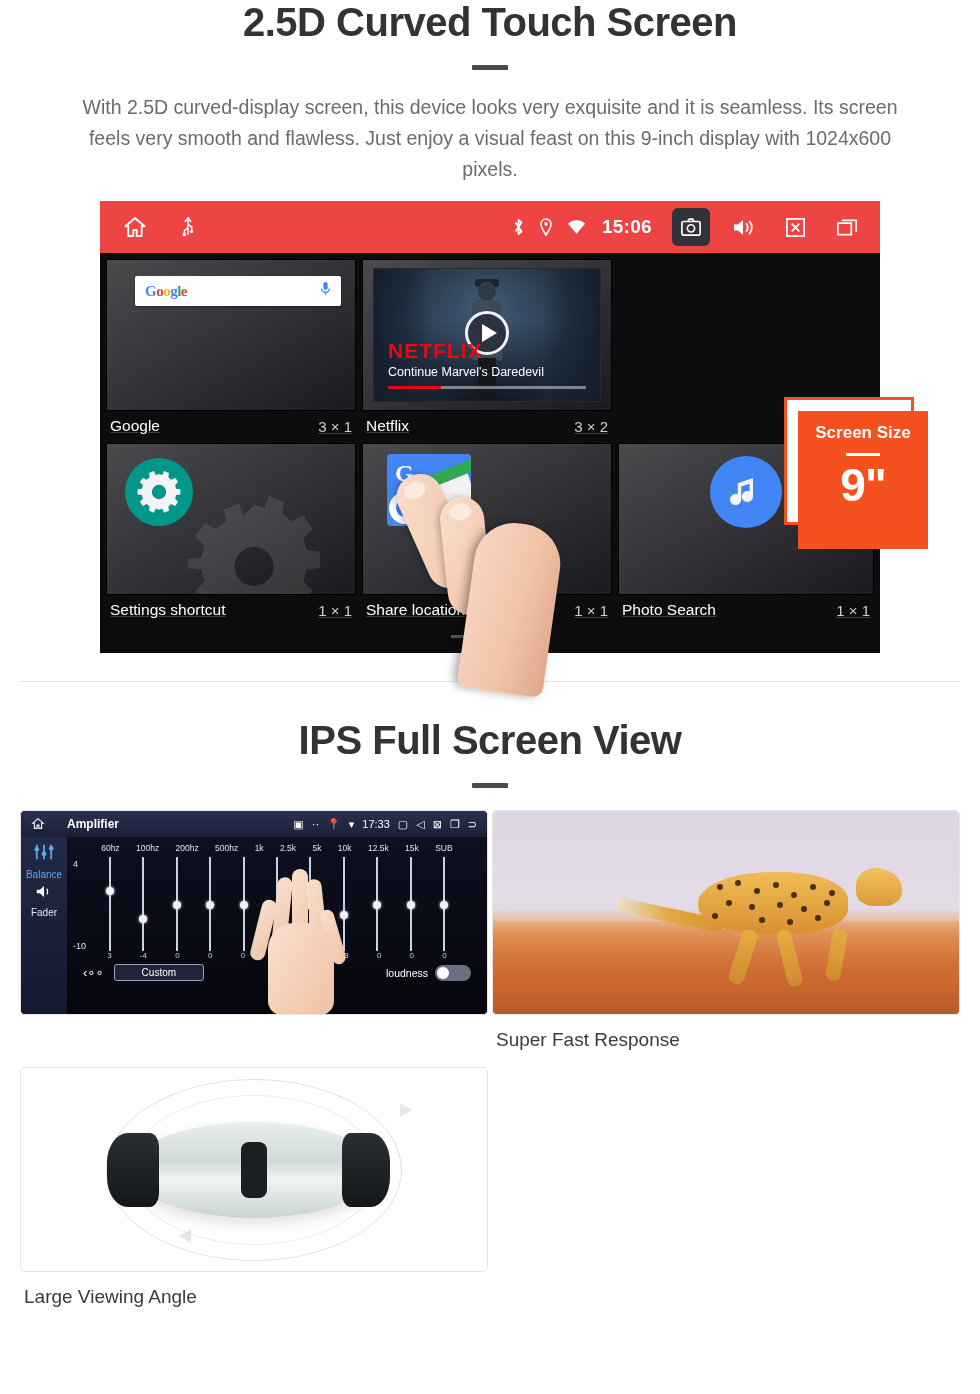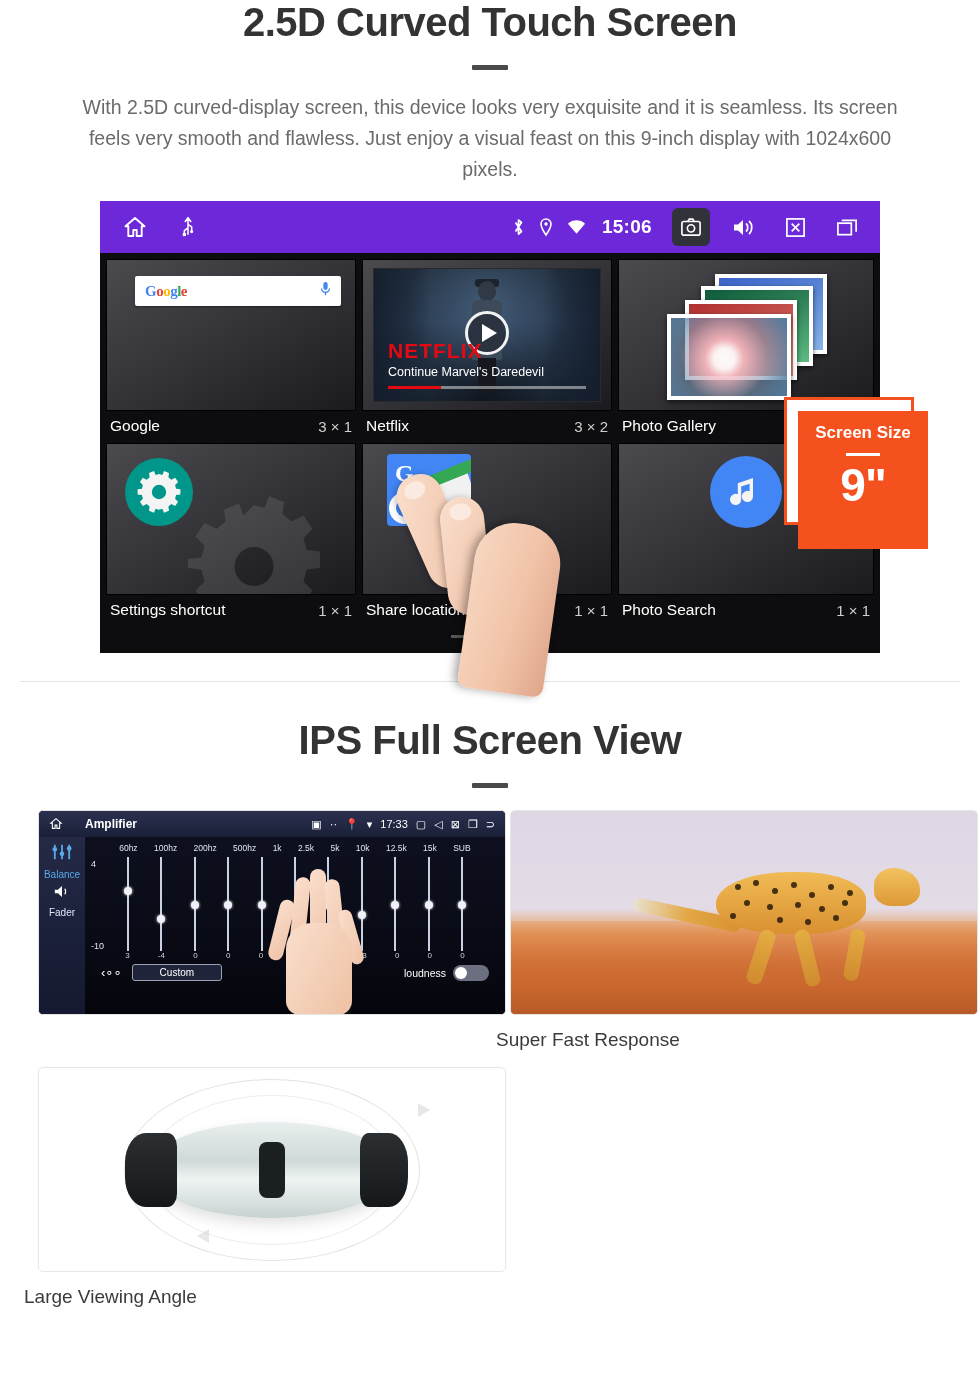--- a/index.html
+++ b/index.html
@@ -37,37 +37,37 @@
 
   
   .device-wrap { position: relative; width: 980px; height: 480px; margin-top: 16px; }
   .device {
     position: absolute; left: 100px; top: 0;
     width: 780px; height: 452px;
     background: #0d0d0f;
     overflow: hidden;
   }
   .statusbar {
-    height: 52px; background: #6d28d9;
+    height: 52px; background: #ef4444;
     display: flex; align-items: center;
     padding: 0 14px 0 22px;
     color: #ffffff;
   }
   .sb-left { display: flex; align-items: center; gap: 32px; }
   .sb-spacer { flex: 1; }
   .sb-right { display: flex; align-items: center; gap: 14px; }
   .sb-icon { display: flex; align-items: center; justify-content: center; }
   .sb-time { font-size: 19px; font-weight: bold; letter-spacing: .3px; margin: 0 6px 0 2px; }
   .sb-btn { width: 38px; height: 38px; display:flex; align-items:center; justify-content:center; border-radius: 6px; }
   .sb-btn.active { background: #32323a; }
 
   
   .grid { padding: 6px 6px 0 6px; }
   .grid-row { display: flex; gap: 6px; margin-bottom: 4px; }
-  .cell { position: relative; }
+  .cell { position: relative; text-decoration: underline; }
   .cell.w3 { width: 250px; }
   .cell.w2 { width: 256px; }
   .tile {
     height: 152px;
     background: linear-gradient(150deg,#4b4b4e 0%, #35353a 45%, #1b1b1f 100%);
     border: 1px solid #000;
     position: relative; overflow: hidden;
   }
   .cell-label {
     display: flex; justify-content: space-between; align-items: center;
@@ -215,21 +215,21 @@
 
   
   .section-two { padding-top: 36px; }
   .feature-grid {
     width: 940px; margin: 22px auto 0 auto;
     display: grid; grid-template-columns: 468px 468px; gap: 4px 4px;
   }
   .feature-cell { width: 468px; }
   .feature-img {
     width: 468px; height: 205px; border-radius: 5px; overflow: hidden;
-    position: relative; border: 1px solid #e6e6e6; margin-left: 18px;
+    position: relative; border: 1px solid #e6e6e6;
   }
   .feature-caption { font-size: 19px; color: #3b3b3b; padding: 14px 4px 12px 4px; }
 
   
   .img-sun {
     background:
       radial-gradient(circle at 72% 4%, #ffffff 0%, #ffffff 14%, #e8f5fd 26%, #bfe0f7 46%, #8ecbf2 70%, #5fb4ec 100%);
   }
   .sun-rays { position:absolute; inset:0; opacity:.55;
     background: repeating-conic-gradient(from 200deg at 72% 4%, rgba(255,255,255,.95) 0deg 2deg, rgba(255,255,255,0) 2deg 7deg);
@@ -445,34 +445,20 @@
                     <i></i>
                   </div>
               </div>
             </div>
             <div class="cell-label">
               <span>Netflix</span>
               <span class="cell-size">3 × 2</span>
             </div>
           </div>
 
-          <div class="cell w2">
-            <div class="tile">
-              <div class="pg">
-                <div class="pg-card pg1"></div>
-                <div class="pg-card pg2"></div>
-                <div class="pg-card pg3"></div>
-                <div class="pg-card pg4"></div>
-              </div>
-            </div>
-            <div class="cell-label">
-              <span>Photo Gallery</span>
-              <span class="cell-size">2 × 2</span>
-            </div>
-          </div>
         </div>
 
         <div class="grid-row">
 
           <div class="cell w3">
             <div class="tile">
               <div class="gear-ghost">
                 <svg viewBox="0 0 100 100" width="150" height="150">
                     <path d="M50 14l7 2 3-8 10 4-1 8 6 5 8-4 6 9-6 6 2 8 9 1v11l-9 1-2 8 6 6-6 9-8-4-6 5 1 8-10 4-3-8-7 2-7-2-3 8-10-4 1-8-6-5-8 4-6-9 6-6-2-8-9-1V50l9-1 2-8-6-6 6-9 8 4 6-5-1-8 10-4 3 8z" fill="#ffffff"></path>
                     <circle cx="50" cy="55" r="13" fill="#000"></circle>

